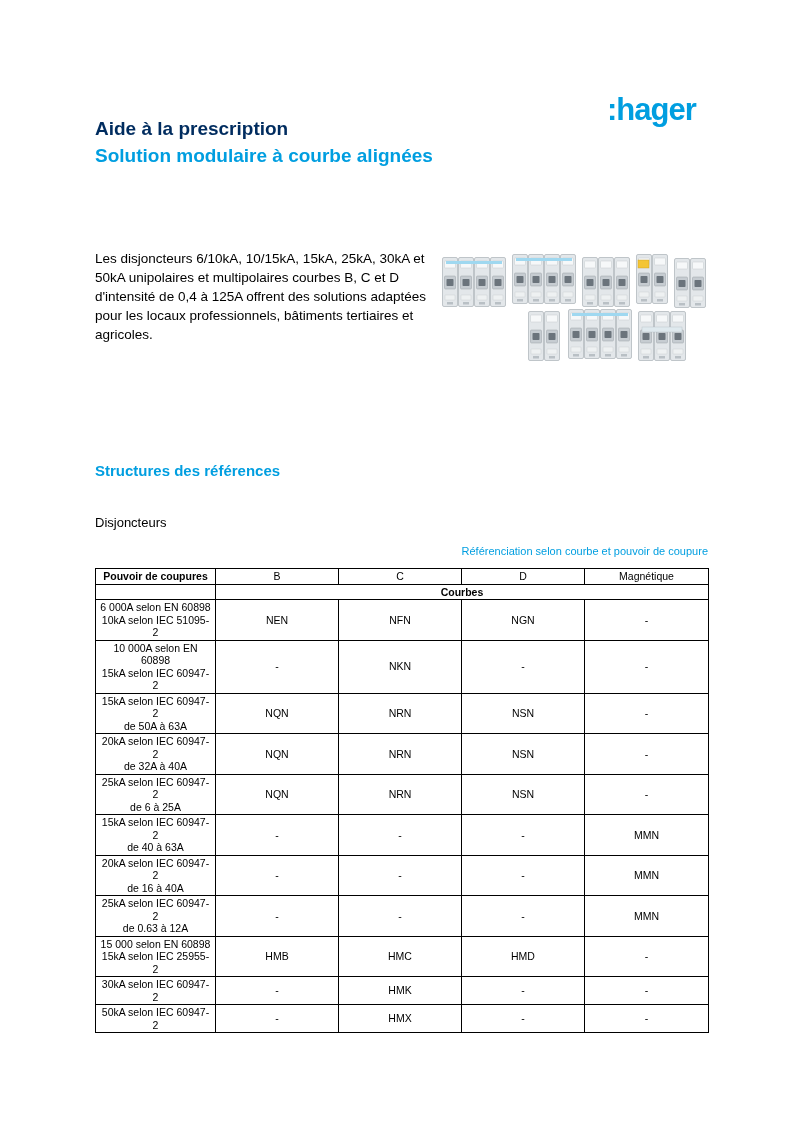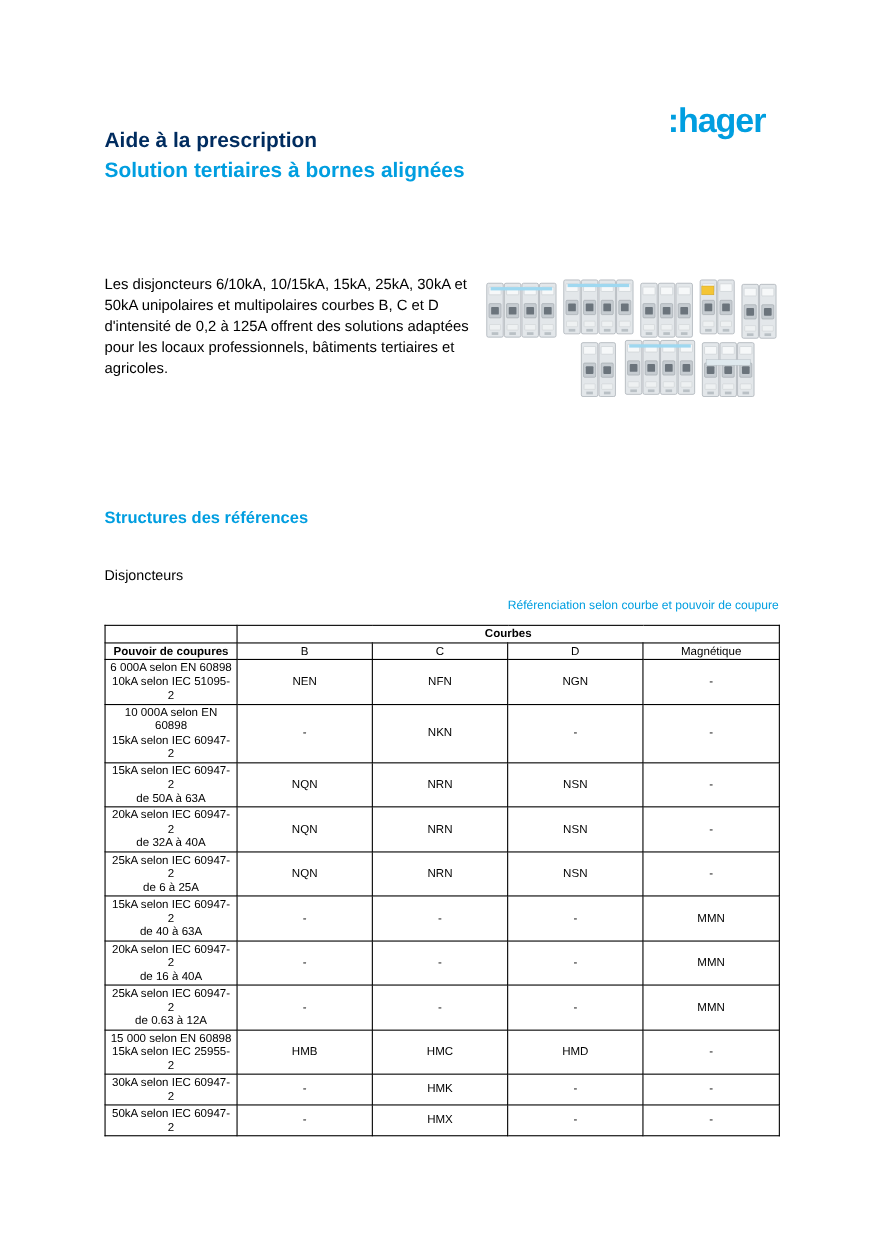--- a/index.html
+++ b/index.html
@@ -109,21 +109,21 @@
 </style>
 </head>
 <body>
 
 <div class="page">
 
   <div class="logo">:hager</div>
 
   <div class="title-block">
     <div class="title-line1">Aide à la prescription</div>
-    <div class="title-line2">Solution tertiaires à bornes alignées</div>
+    <div class="title-line2">Solution modulaire à courbe alignées</div>
   </div>
 
 
   <div class="body-text">
     <svg class="product-image" viewBox="0 0 268 112" xmlns="http://www.w3.org/2000/svg">
       <defs>
         <g id="mod">
           <rect x="0.5" y="0.5" width="15" height="49" rx="1.5" fill="#e3e7ea" stroke="#a9b0b6" stroke-width="0.7"></rect>
           <rect x="2.5" y="4" width="11" height="7" rx="0.5" fill="#f6f8f9" stroke="#c5cacd" stroke-width="0.5"></rect>
           <rect x="2.5" y="19" width="11" height="13" rx="1" fill="#c6ccd1" stroke="#9aa1a7" stroke-width="0.5"></rect>
@@ -155,49 +155,49 @@
       <rect x="198" y="11" width="11" height="8" fill="#f4c534" stroke="#c79c1e" stroke-width="0.4"></rect>
       <use href="#mod2" x="234" y="9"></use>
       <rect x="6" y="12" width="56" height="3" fill="#9fd8f0"></rect>
       <rect x="76" y="9" width="56" height="3" fill="#9fd8f0"></rect>
       <use href="#mod2" x="88" y="62"></use>
       <use href="#mod4" x="128" y="60"></use>
       <use href="#mod3" x="198" y="62"></use>
       <rect x="132" y="64" width="56" height="3" fill="#9fd8f0"></rect>
       <rect x="202" y="78" width="40" height="5" fill="#dfe9ee" stroke="#b4bcc2" stroke-width="0.4"></rect>
     </svg>
-    <p>Les disjoncteurs 6/10kA, 10/15kA, 15kA, 25kA, 30kA et 50kA unipolaires et multipolaires courbes B, C et D d'intensité de 0,2 à 125A offrent des solutions adaptées pour les locaux professionnels, bâtiments tertiaires et agricoles.</p>
+    <p>Les disjoncteurs 6/10kA, 10/15kA, 15kA, 25kA, 30kA et 50kA unipolaires et multipolaires courbes B, C et D d'intensité de 0,4 à 125A offrent des solutions adaptées pour les locaux professionnels, bâtiments tertiaires et agricoles.</p>
   </div>
 
   <div class="section-heading heading-structures">Structures des références</div>
 
   <div class="subheading">Disjoncteurs</div>
 
   <div class="table-caption">Référenciation selon courbe et pouvoir de coupure</div>
 
   <table class="ref">
     <colgroup>
       <col style="width:120px">
       <col style="width:123px">
       <col style="width:123px">
       <col style="width:123px">
       <col style="width:124px">
     </colgroup>
     <thead>
       <tr>
-        <th class="corner-cell"></th>
-        <th class="courbes-header" colspan="4">Courbes</th>
-      </tr>
-      <tr>
         <th class="pouvoir-header">Pouvoir de coupures</th>
         <th class="curve-header">B</th>
         <th class="curve-header">C</th>
         <th class="curve-header">D</th>
         <th class="curve-header">Magnétique</th>
       </tr>
+      <tr>
+        <th class="corner-cell"></th>
+        <th class="courbes-header" colspan="4">Courbes</th>
+      </tr>
     </thead>
     <tbody>
         <tr>
           <td class="label-cell">6 000A selon EN 60898
 10kA selon IEC 51095-2</td>
           <td>NEN</td>
           <td>NFN</td>
           <td>NGN</td>
           <td>-</td>
         </tr>

